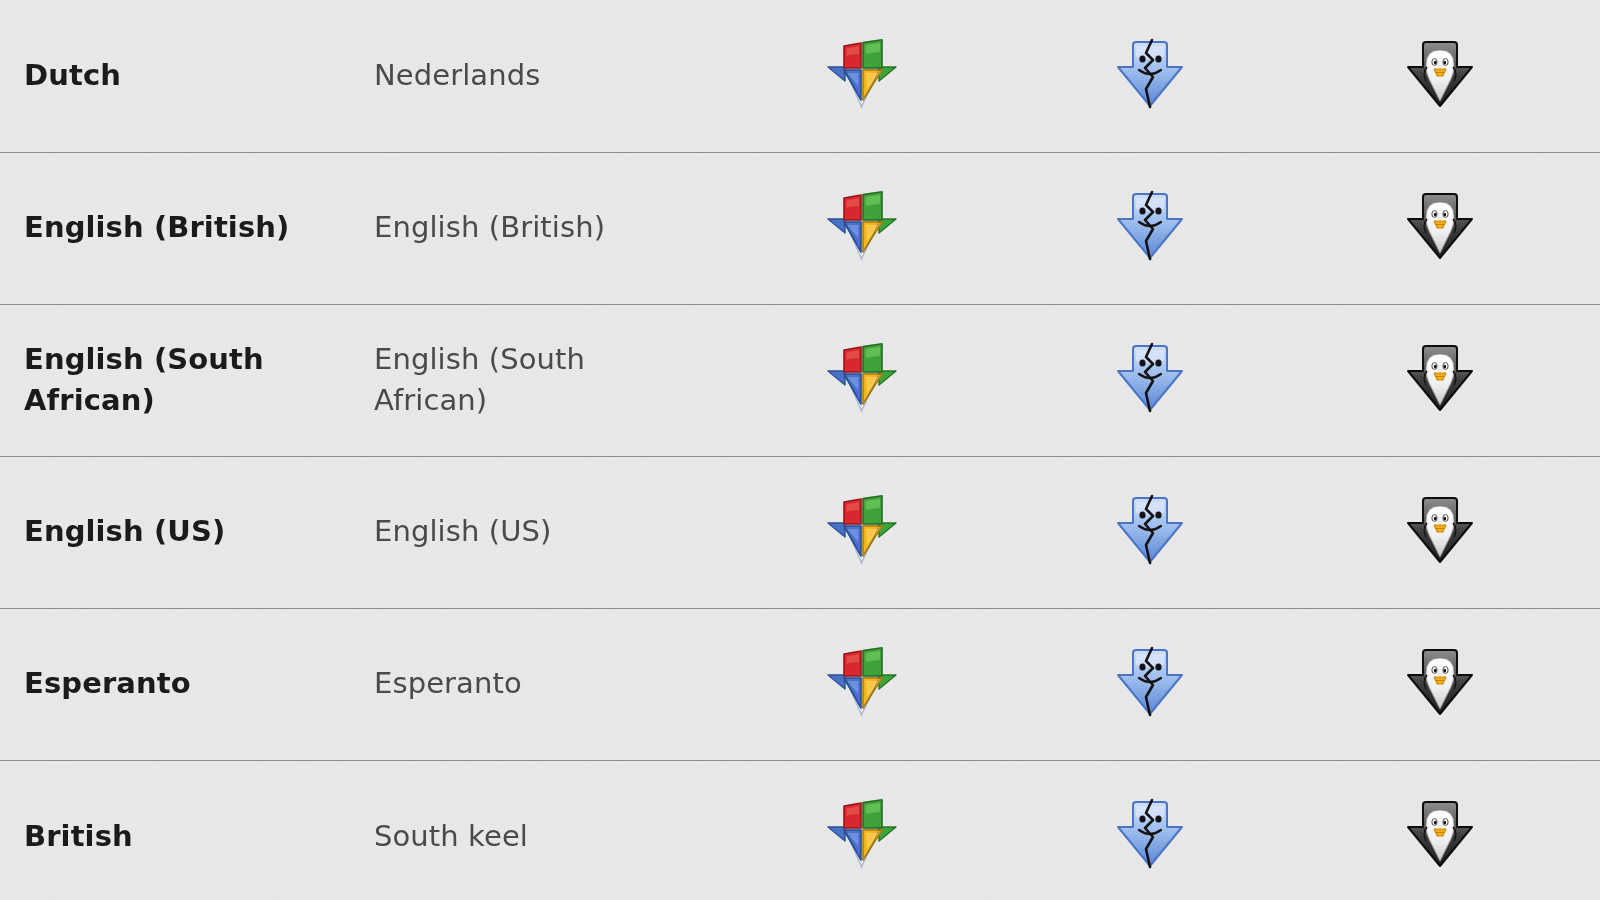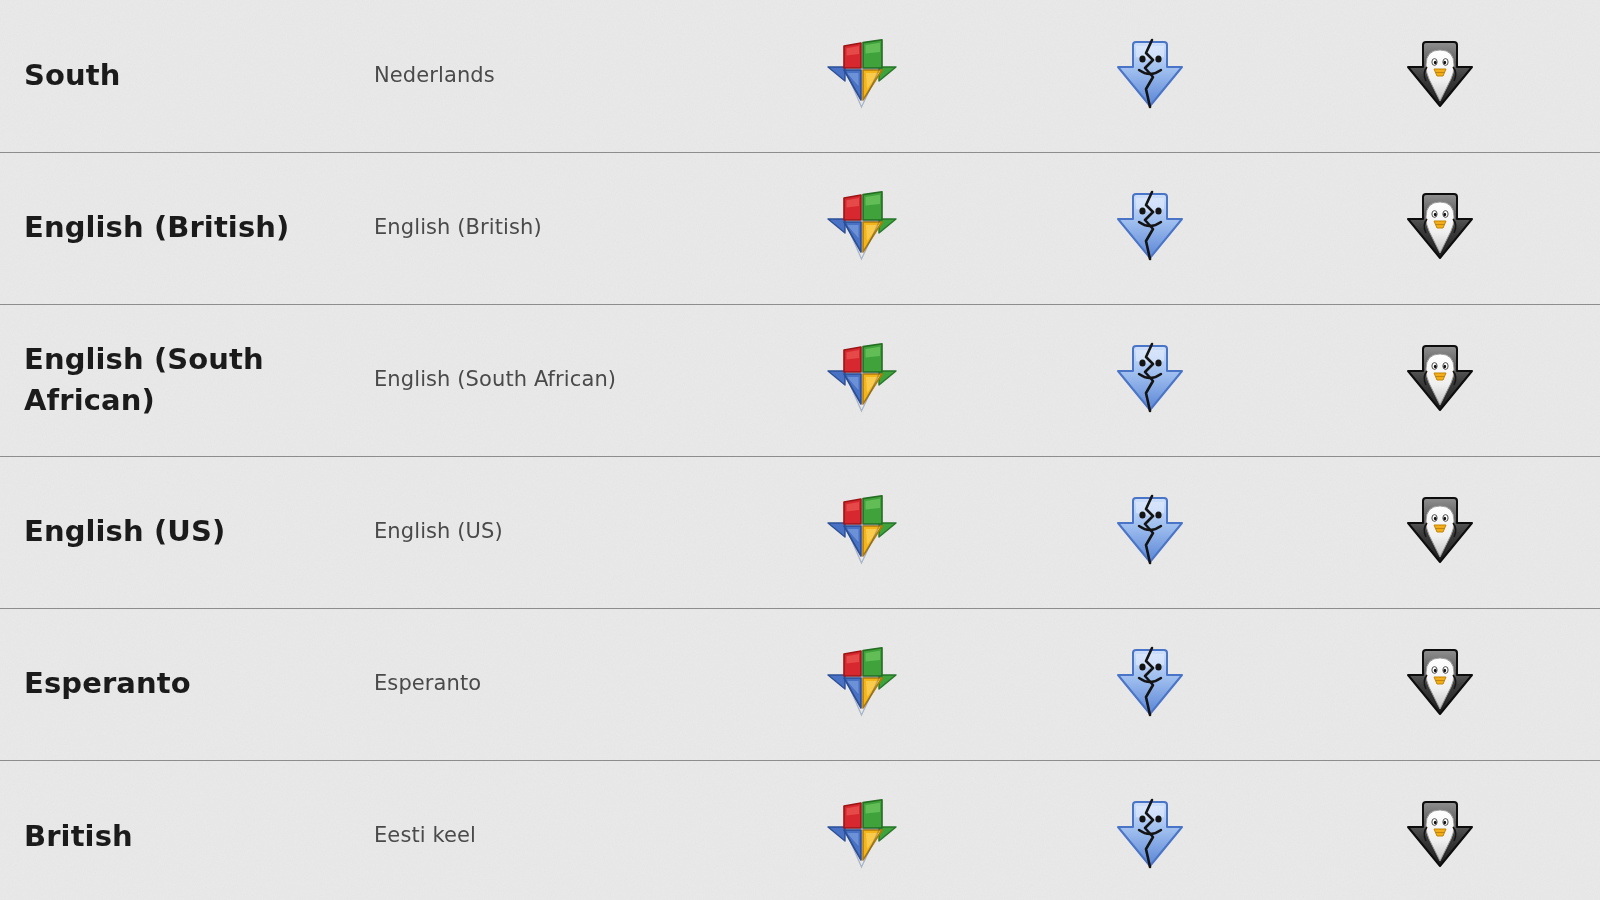--- a/index.html
+++ b/index.html
@@ -48,21 +48,21 @@
 
   .name-en {
     font-size: 29px;
     font-weight: bold;
     color: #1b1b1b;
     line-height: 1.42;
     letter-spacing: .1px;
     max-width: 290px;
   }
   .name-native {
-    font-size: 21px;
+    font-size: 29px;
     font-weight: normal;
     color: #4a4a4a;
     line-height: 1.42;
     letter-spacing: .1px;
     max-width: 290px;
   }
   .dl-icon {
     display: block;
     width: 76px;
     height: 74px;
@@ -159,21 +159,21 @@
       <path d="M25 30 Q20 36 24 44" fill="none" stroke="#151515" stroke-width="1.6"></path>
       <path d="M51 30 Q56 36 52 44" fill="none" stroke="#151515" stroke-width="1.6"></path>
     </symbol>
   </defs>
 </svg>
 
 <table id="lang-table">
   <tbody>
     <tr class="lang-row">
       <td class="col-en">
-        <div class="name-en">South</div>
+        <div class="name-en">Dutch</div>
       </td>
       <td class="col-nat">
         <div class="name-native">Nederlands</div>
       </td>
       <td class="col-icon c1">
         <span class="icon-wrap">
           <svg class="dl-icon">
               <use href="#ic-windows"></use>
             </svg>
         </span>
@@ -312,21 +312,21 @@
             </svg>
         </span>
       </td>
     </tr>
 
     <tr class="lang-row divided">
       <td class="col-en">
         <div class="name-en">British</div>
       </td>
       <td class="col-nat">
-        <div class="name-native">Eesti keel</div>
+        <div class="name-native">South keel</div>
       </td>
       <td class="col-icon c1">
         <span class="icon-wrap">
           <svg class="dl-icon">
               <use href="#ic-windows"></use>
             </svg>
         </span>
       </td>
       <td class="col-icon c2">
         <span class="icon-wrap">

